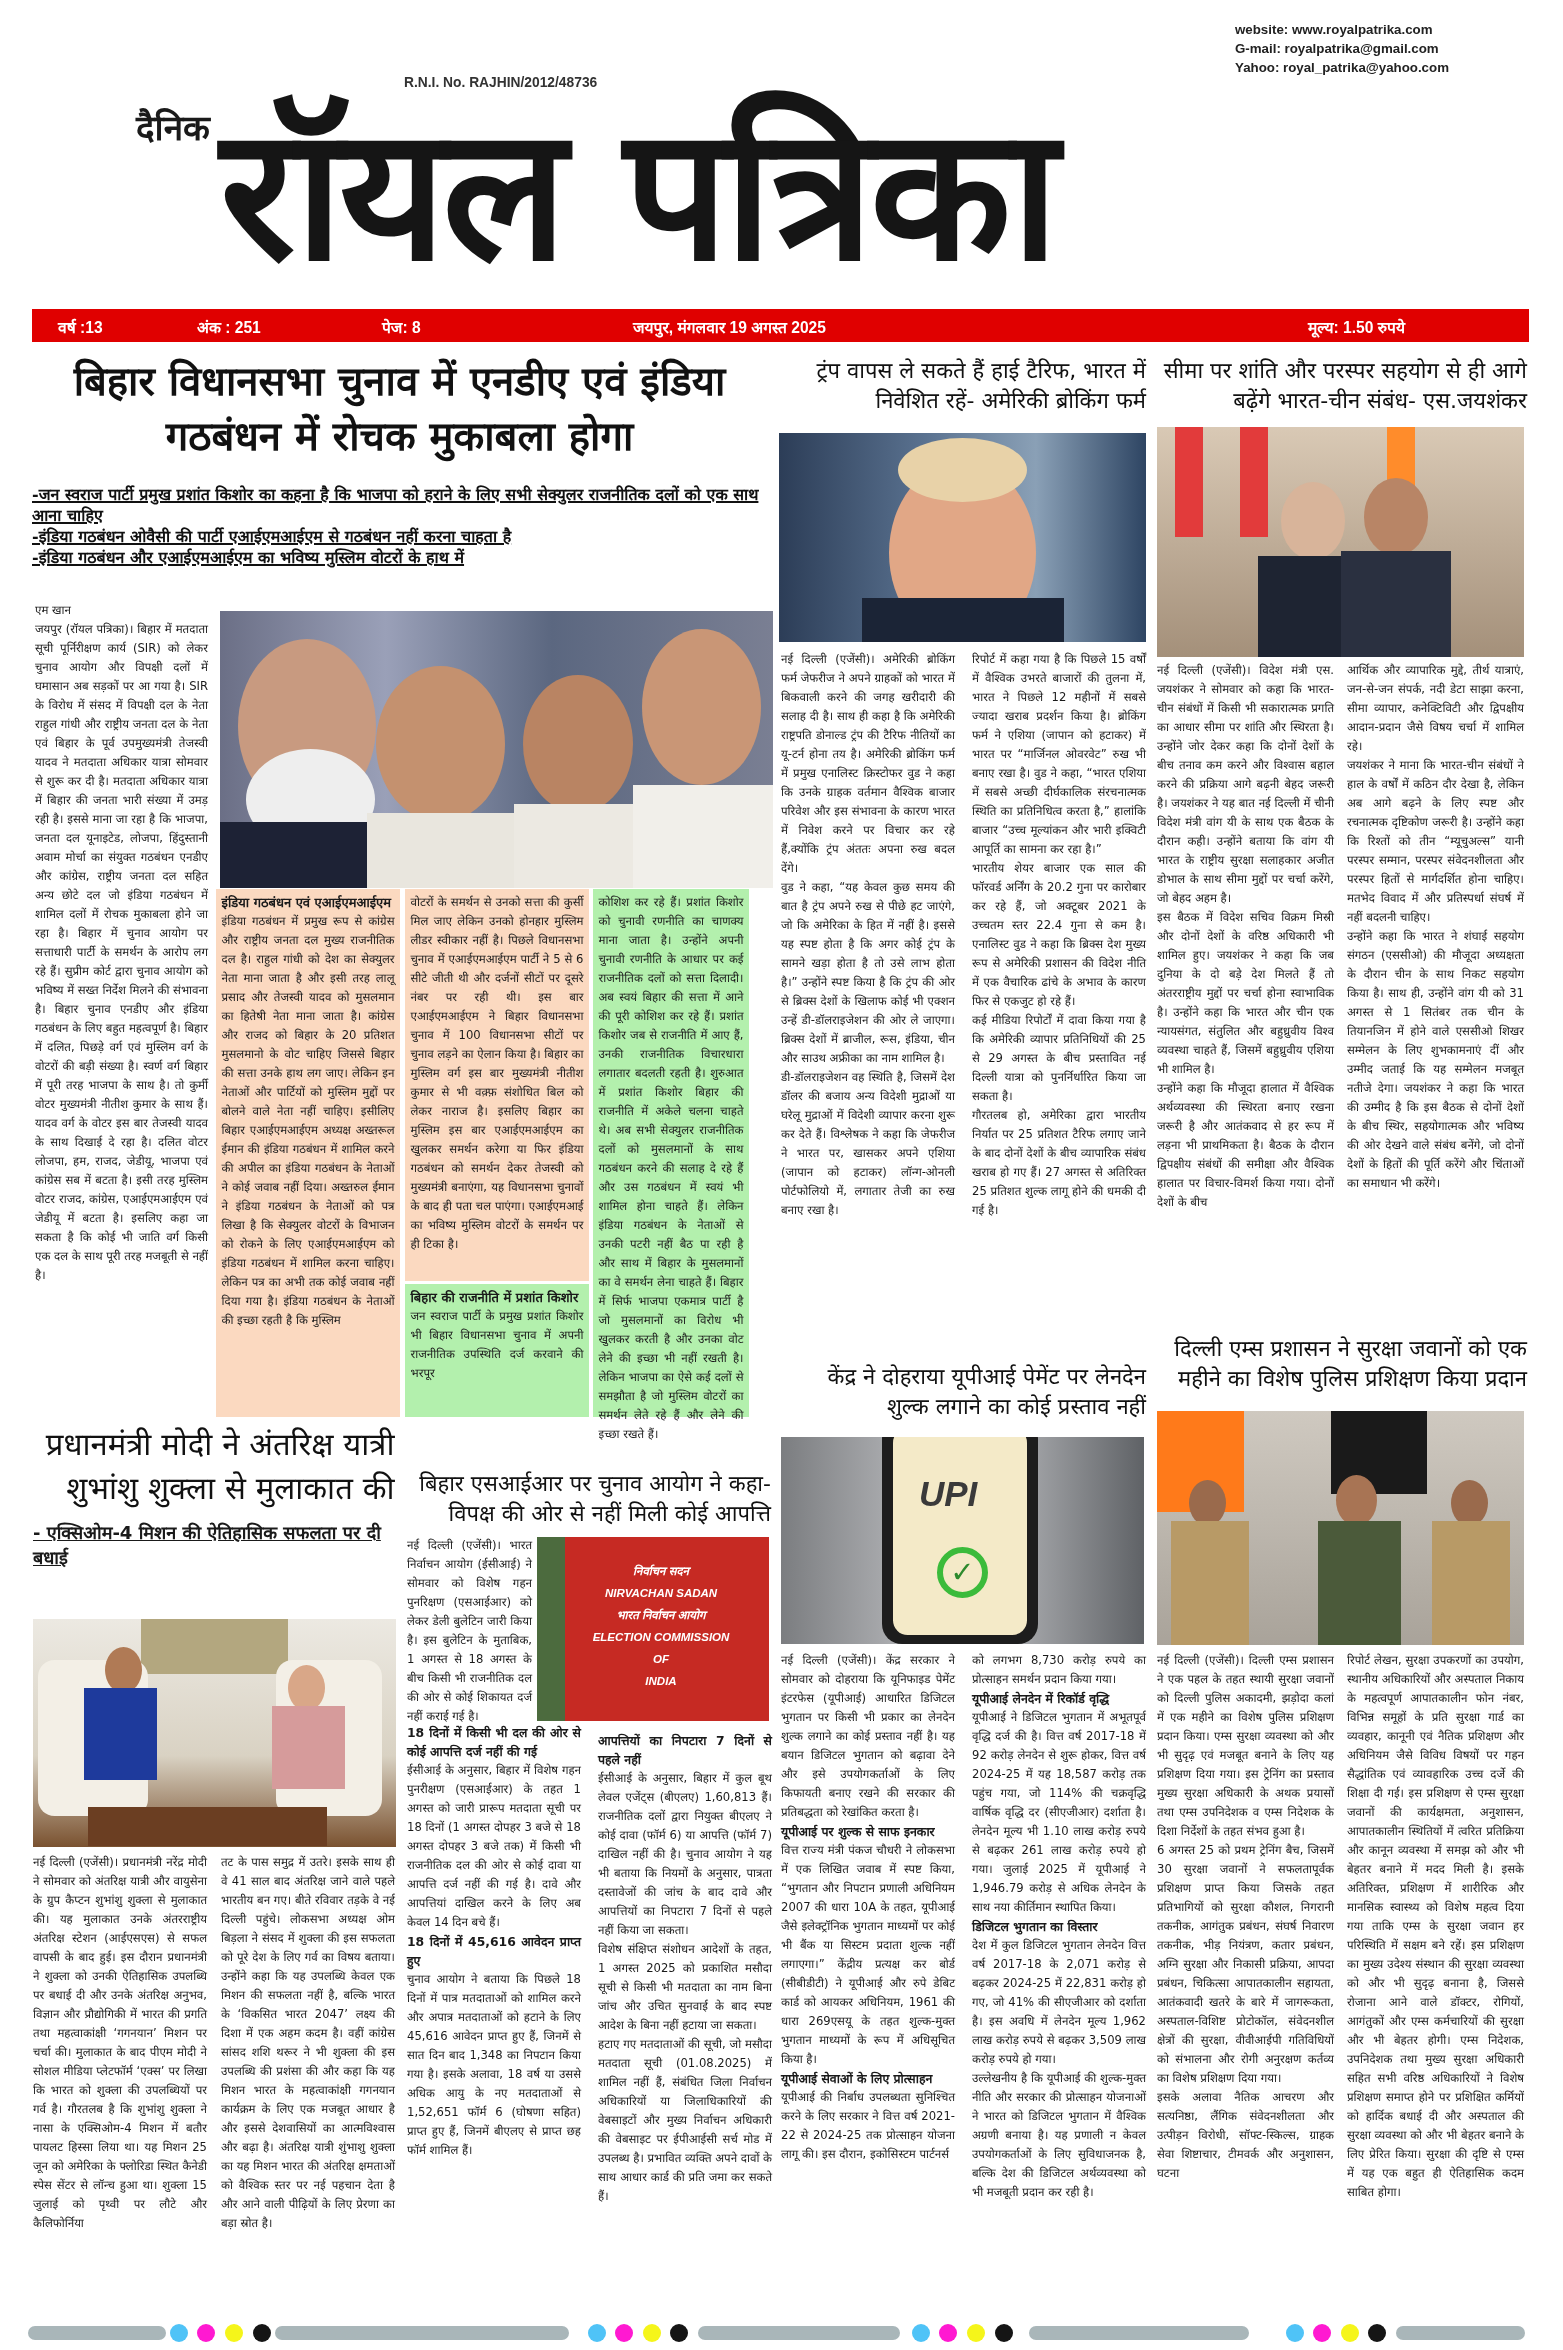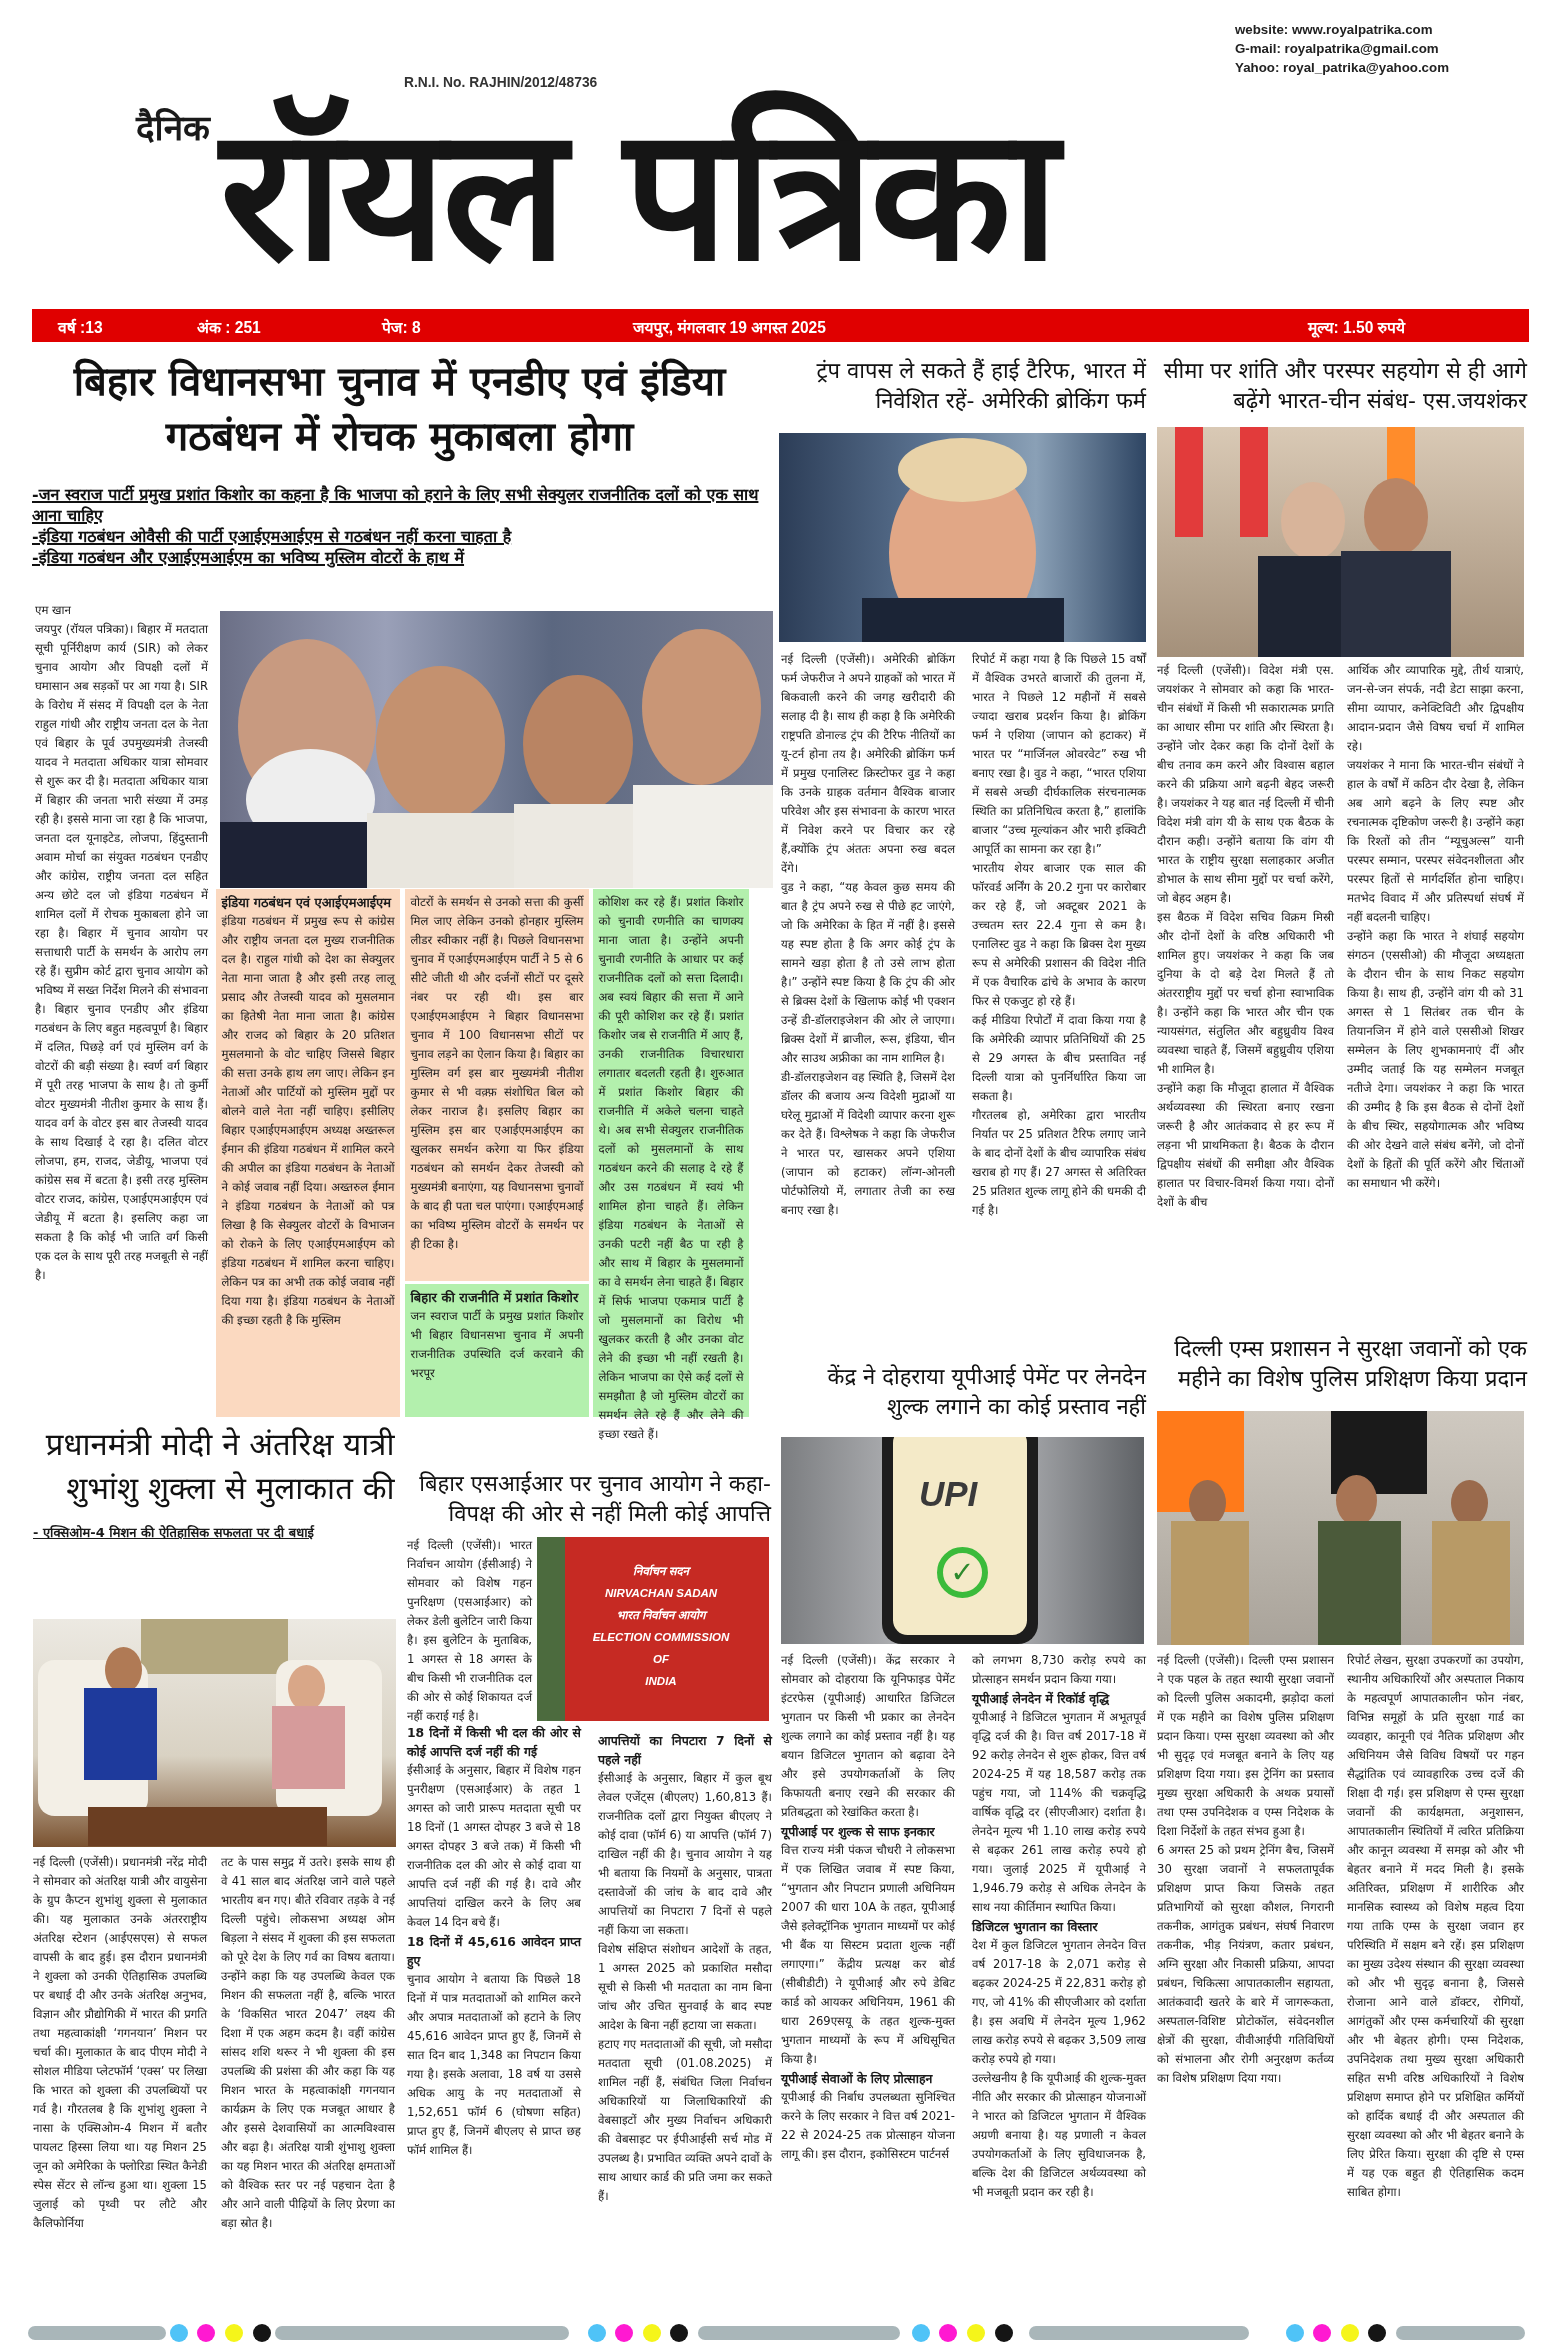--- a/index.html
+++ b/index.html
@@ -143,21 +143,21 @@
 <div class="abs col" style="left:972px;top:1651px;width:174px">
   <p>को लगभग 8,730 करोड़ रुपये का प्रोत्साहन समर्थन प्रदान किया गया।</p>
   <p class="hlbold">यूपीआई लेनदेन में रिकॉर्ड वृद्धि</p>
   <p>यूपीआई ने डिजिटल भुगतान में अभूतपूर्व वृद्धि दर्ज की है। वित्त वर्ष 2017-18 में 92 करोड़ लेनदेन से शुरू होकर, वित्त वर्ष 2024-25 में यह 18,587 करोड़ तक पहुंच गया, जो 114% की चक्रवृद्धि वार्षिक वृद्धि दर (सीएजीआर) दर्शाता है। लेनदेन मूल्य भी 1.10 लाख करोड़ रुपये से बढ़कर 261 लाख करोड़ रुपये हो गया। जुलाई 2025 में यूपीआई ने 1,946.79 करोड़ से अधिक लेनदेन के साथ नया कीर्तिमान स्थापित किया।</p>
   <p class="hlbold">डिजिटल भुगतान का विस्तार</p>
   <p>देश में कुल डिजिटल भुगतान लेनदेन वित्त वर्ष 2017-18 के 2,071 करोड़ से बढ़कर 2024-25 में 22,831 करोड़ हो गए, जो 41% की सीएजीआर को दर्शाता है। इस अवधि में लेनदेन मूल्य 1,962 लाख करोड़ रुपये से बढ़कर 3,509 लाख करोड़ रुपये हो गया।</p>
   <p>उल्लेखनीय है कि यूपीआई की शुल्क-मुक्त नीति और सरकार की प्रोत्साहन योजनाओं ने भारत को डिजिटल भुगतान में वैश्विक अग्रणी बनाया है। यह प्रणाली न केवल उपयोगकर्ताओं के लिए सुविधाजनक है, बल्कि देश की डिजिटल अर्थव्यवस्था को भी मजबूती प्रदान कर रही है।</p>
 </div>
 
 <div class="abs h-side" style="left:27.5px;top:1422px;width:367px;font-size:31px;line-height:44px">प्रधानमंत्री मोदी ने अंतरिक्ष यात्री शुभांशु शुक्ला से मुलाकात की</div>
-<div class="abs" style="left:33px;top:1520px;width:363px;font-weight:700;font-size:13px;line-height:25px;text-decoration:underline">- एक्सिओम-4 मिशन की ऐतिहासिक सफलता पर दी बधाई</div>
+<div class="abs" style="left:33px;top:1520px;width:363px;font-weight:700;font-size:18px;line-height:25px;text-decoration:underline">- एक्सिओम-4 मिशन की ऐतिहासिक सफलता पर दी बधाई</div>
 <div class="abs img" style="left:33px;top:1619px;width:363px;height:228px;background:linear-gradient(180deg,#ece9e2,#d9d2c3 60%,#7a5230)">
   <div class="abs" style="left:108px;top:0;width:147px;height:55px;background:#b3a77f"></div>
   <div class="abs" style="left:4.6px;top:41px;width:110px;height:156px;border-radius:16.5px;background:#f3efe6"></div>
   <div class="abs" style="left:243px;top:41px;width:106px;height:156px;border-radius:16.5px;background:#f3efe6"></div>
   <div class="face" style="left:72px;top:27.5px;width:37px;height:46px;background:#b07a55"></div>
   <div class="abs" style="left:51px;top:69px;width:73px;height:92px;background:#1e3a9c"></div>
   <div class="face" style="left:255px;top:46px;width:37px;height:46px;background:#d9a788"></div>
   <div class="abs" style="left:239px;top:87px;width:73px;height:83px;background:#d69b9b"></div>
   <div class="abs" style="left:55px;top:188px;width:239px;height:39px;background:#6b3e22"></div>
 </div>
@@ -203,20 +203,21 @@
   <div class="face" style="left:32px;top:69px;width:37px;height:46px;background:#9a6a4c"></div>
   <div class="abs" style="left:13.8px;top:110px;width:78px;height:124px;background:#b89a66"></div>
   <div class="face" style="left:179px;top:64px;width:41px;height:51px;background:#a87454"></div>
   <div class="abs" style="left:161px;top:110px;width:83px;height:124px;background:#4b5a3a"></div>
   <div class="face" style="left:294px;top:69px;width:37px;height:46px;background:#9a6a4c"></div>
   <div class="abs" style="left:275px;top:110px;width:78px;height:124px;background:#b89a66"></div>
 </div>
 <div class="abs col" style="left:1157px;top:1651px;width:177px">
   <p>नई दिल्ली (एजेंसी)। दिल्ली एम्स प्रशासन ने एक पहल के तहत स्थायी सुरक्षा जवानों को दिल्ली पुलिस अकादमी, झड़ोदा कलां में एक महीने का विशेष पुलिस प्रशिक्षण प्रदान किया। एम्स सुरक्षा व्यवस्था को और भी सुदृढ़ एवं मजबूत बनाने के लिए यह प्रशिक्षण दिया गया। इस ट्रेनिंग का प्रस्ताव मुख्य सुरक्षा अधिकारी के अथक प्रयासों तथा एम्स उपनिदेशक व एम्स निदेशक के दिशा निर्देशों के तहत संभव हुआ है।</p>
   <p>6 अगस्त 25 को प्रथम ट्रेनिंग बैच, जिसमें 30 सुरक्षा जवानों ने सफलतापूर्वक प्रशिक्षण प्राप्त किया जिसके तहत प्रतिभागियों को सुरक्षा कौशल, निगरानी तकनीक, आगंतुक प्रबंधन, संघर्ष निवारण तकनीक, भीड़ नियंत्रण, कतार प्रबंधन, अग्नि सुरक्षा और निकासी प्रक्रिया, आपदा प्रबंधन, चिकित्सा आपातकालीन सहायता, आतंकवादी खतरे के बारे में जागरूकता, अस्पताल-विशिष्ट प्रोटोकॉल, संवेदनशील क्षेत्रों की सुरक्षा, वीवीआईपी गतिविधियों को संभालना और रोगी अनुरक्षण कर्तव्य का विशेष प्रशिक्षण दिया गया।</p>
+  <p>इसके अलावा नैतिक आचरण और सत्यनिष्ठा, लैंगिक संवेदनशीलता और उत्पीड़न विरोधी, सॉफ्ट-स्किल्स, ग्राहक सेवा शिष्टाचार, टीमवर्क और अनुशासन, घटना</p>
 </div>
 <div class="abs col" style="left:1347px;top:1651px;width:177px">
   <p>रिपोर्ट लेखन, सुरक्षा उपकरणों का उपयोग, स्थानीय अधिकारियों और अस्पताल निकाय के महत्वपूर्ण आपातकालीन फोन नंबर, विभिन्न समूहों के प्रति सुरक्षा गार्ड का व्यवहार, कानूनी एवं नैतिक प्रशिक्षण और अधिनियम जैसे विविध विषयों पर गहन सैद्धांतिक एवं व्यावहारिक उच्च दर्जे की शिक्षा दी गई। इस प्रशिक्षण से एम्स सुरक्षा जवानों की कार्यक्षमता, अनुशासन, आपातकालीन स्थितियों में त्वरित प्रतिक्रिया और कानून व्यवस्था में समझ को और भी बेहतर बनाने में मदद मिली है। इसके अतिरिक्त, प्रशिक्षण में शारीरिक और मानसिक स्वास्थ्य को विशेष महत्व दिया गया ताकि एम्स के सुरक्षा जवान हर परिस्थिति में सक्षम बने रहें। इस प्रशिक्षण का मुख्य उदेश्य संस्थान की सुरक्षा व्यवस्था को और भी सुदृढ़ बनाना है, जिससे रोजाना आने वाले डॉक्टर, रोगियों, आगंतुकों और एम्स कर्मचारियों की सुरक्षा और भी बेहतर होगी। एम्स निदेशक, उपनिदेशक तथा मुख्य सुरक्षा अधिकारी सहित सभी वरिष्ठ अधिकारियों ने विशेष प्रशिक्षण समाप्त होने पर प्रशिक्षित कर्मियों को हार्दिक बधाई दी और अस्पताल की सुरक्षा व्यवस्था को और भी बेहतर बनाने के लिए प्रेरित किया। सुरक्षा की दृष्टि से एम्स में यह एक बहुत ही ऐतिहासिक कदम साबित होगा।</p>
 </div>
 
 <div class="abs" style="left:0;top:2321px;width:1564px;height:24px">
   <div class="abs footer-bar" style="left:27.5px;top:4.6px;width:138px"></div>
   <div class="abs dot" style="left:170px;top:2.8px;background:#4fc3f7"></div>
   <div class="abs dot" style="left:197px;top:2.8px;background:#ff19d1"></div>
   <div class="abs dot" style="left:225px;top:2.8px;background:#f5f51a"></div>

